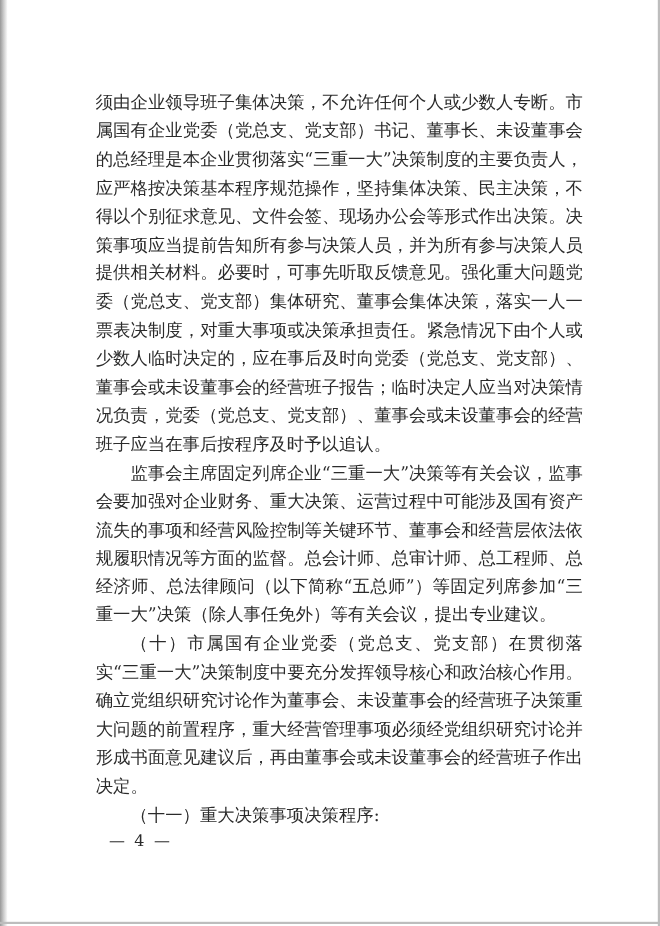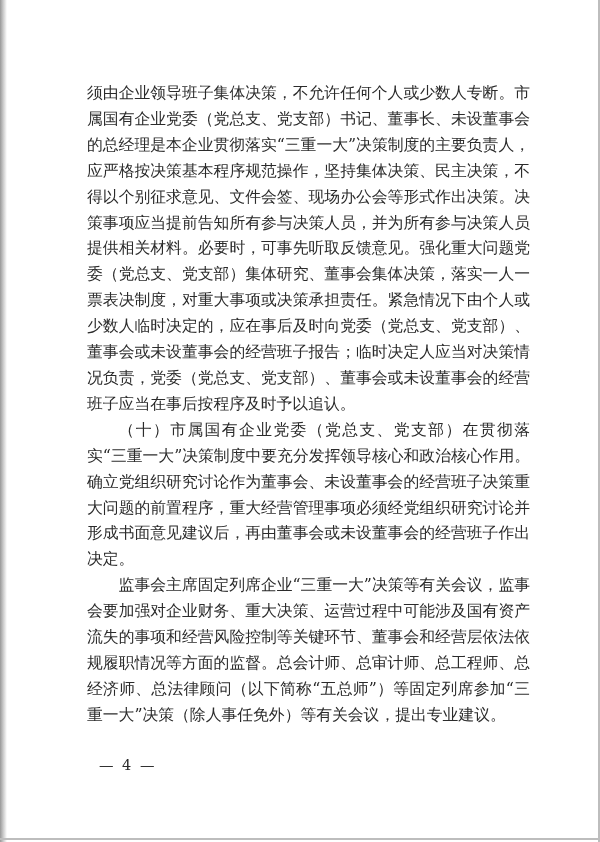--- a/index.html
+++ b/index.html
@@ -84,19 +84,20 @@
 <body>
 
 <div class="page">
 
   <div class="left-edge-shadow"></div>
   <div class="right-edge-line"></div>
   <div class="bottom-edge-line"></div>
 
   <div class="text-block">
     <p class="para-continuation">须由企业领导班子集体决策，不允许任何个人或少数人专断。市属国有企业党委（党总支、党支部）书记、董事长、未设董事会的总经理是本企业贯彻落实“三重一大”决策制度的主要负责人，应严格按决策基本程序规范操作，坚持集体决策、民主决策，不得以个别征求意见、文件会签、现场办公会等形式作出决策。决策事项应当提前告知所有参与决策人员，并为所有参与决策人员提供相关材料。必要时，可事先听取反馈意见。强化重大问题党委（党总支、党支部）集体研究、董事会集体决策，落实一人一票表决制度，对重大事项或决策承担责任。紧急情况下由个人或少数人临时决定的，应在事后及时向党委（党总支、党支部）、董事会或未设董事会的经营班子报告；临时决定人应当对决策情况负责，党委（党总支、党支部）、董事会或未设董事会的经营班子应当在事后按程序及时予以追认。</p>
+    <p class="para-indent">监事会主席固定列席企业“三重一大”决策等有关会议，监事会要加强对企业财务、重大决策、运营过程中可能涉及国有资产流失的事项和经营风险控制等关键环节、董事会和经营层依法依规履职情况等方面的监督。总会计师、总审计师、总工程师、总经济师、总法律顾问（以下简称“五总师”）等固定列席参加“三重一大”决策（除人事任免外）等有关会议，提出专业建议。</p>
     <p class="para-indent">（十）市属国有企业党委（党总支、党支部）在贯彻落实“三重一大”决策制度中要充分发挥领导核心和政治核心作用。确立党组织研究讨论作为董事会、未设董事会的经营班子决策重大问题的前置程序，重大经营管理事项必须经党组织研究讨论并形成书面意见建议后，再由董事会或未设董事会的经营班子作出决定。</p>
-    <p class="para-indent">监事会主席固定列席企业“三重一大”决策等有关会议，监事会要加强对企业财务、重大决策、运营过程中可能涉及国有资产流失的事项和经营风险控制等关键环节、董事会和经营层依法依规履职情况等方面的监督。总会计师、总审计师、总工程师、总经济师、总法律顾问（以下简称“五总师”）等固定列席参加“三重一大”决策（除人事任免外）等有关会议，提出专业建议。</p>
+    <p class="para-indent">（十一）重大决策事项决策程序:</p>
   </div>
 
   <div class="page-number">— 4 —</div>
 
 </div>
 
 </body></html>

